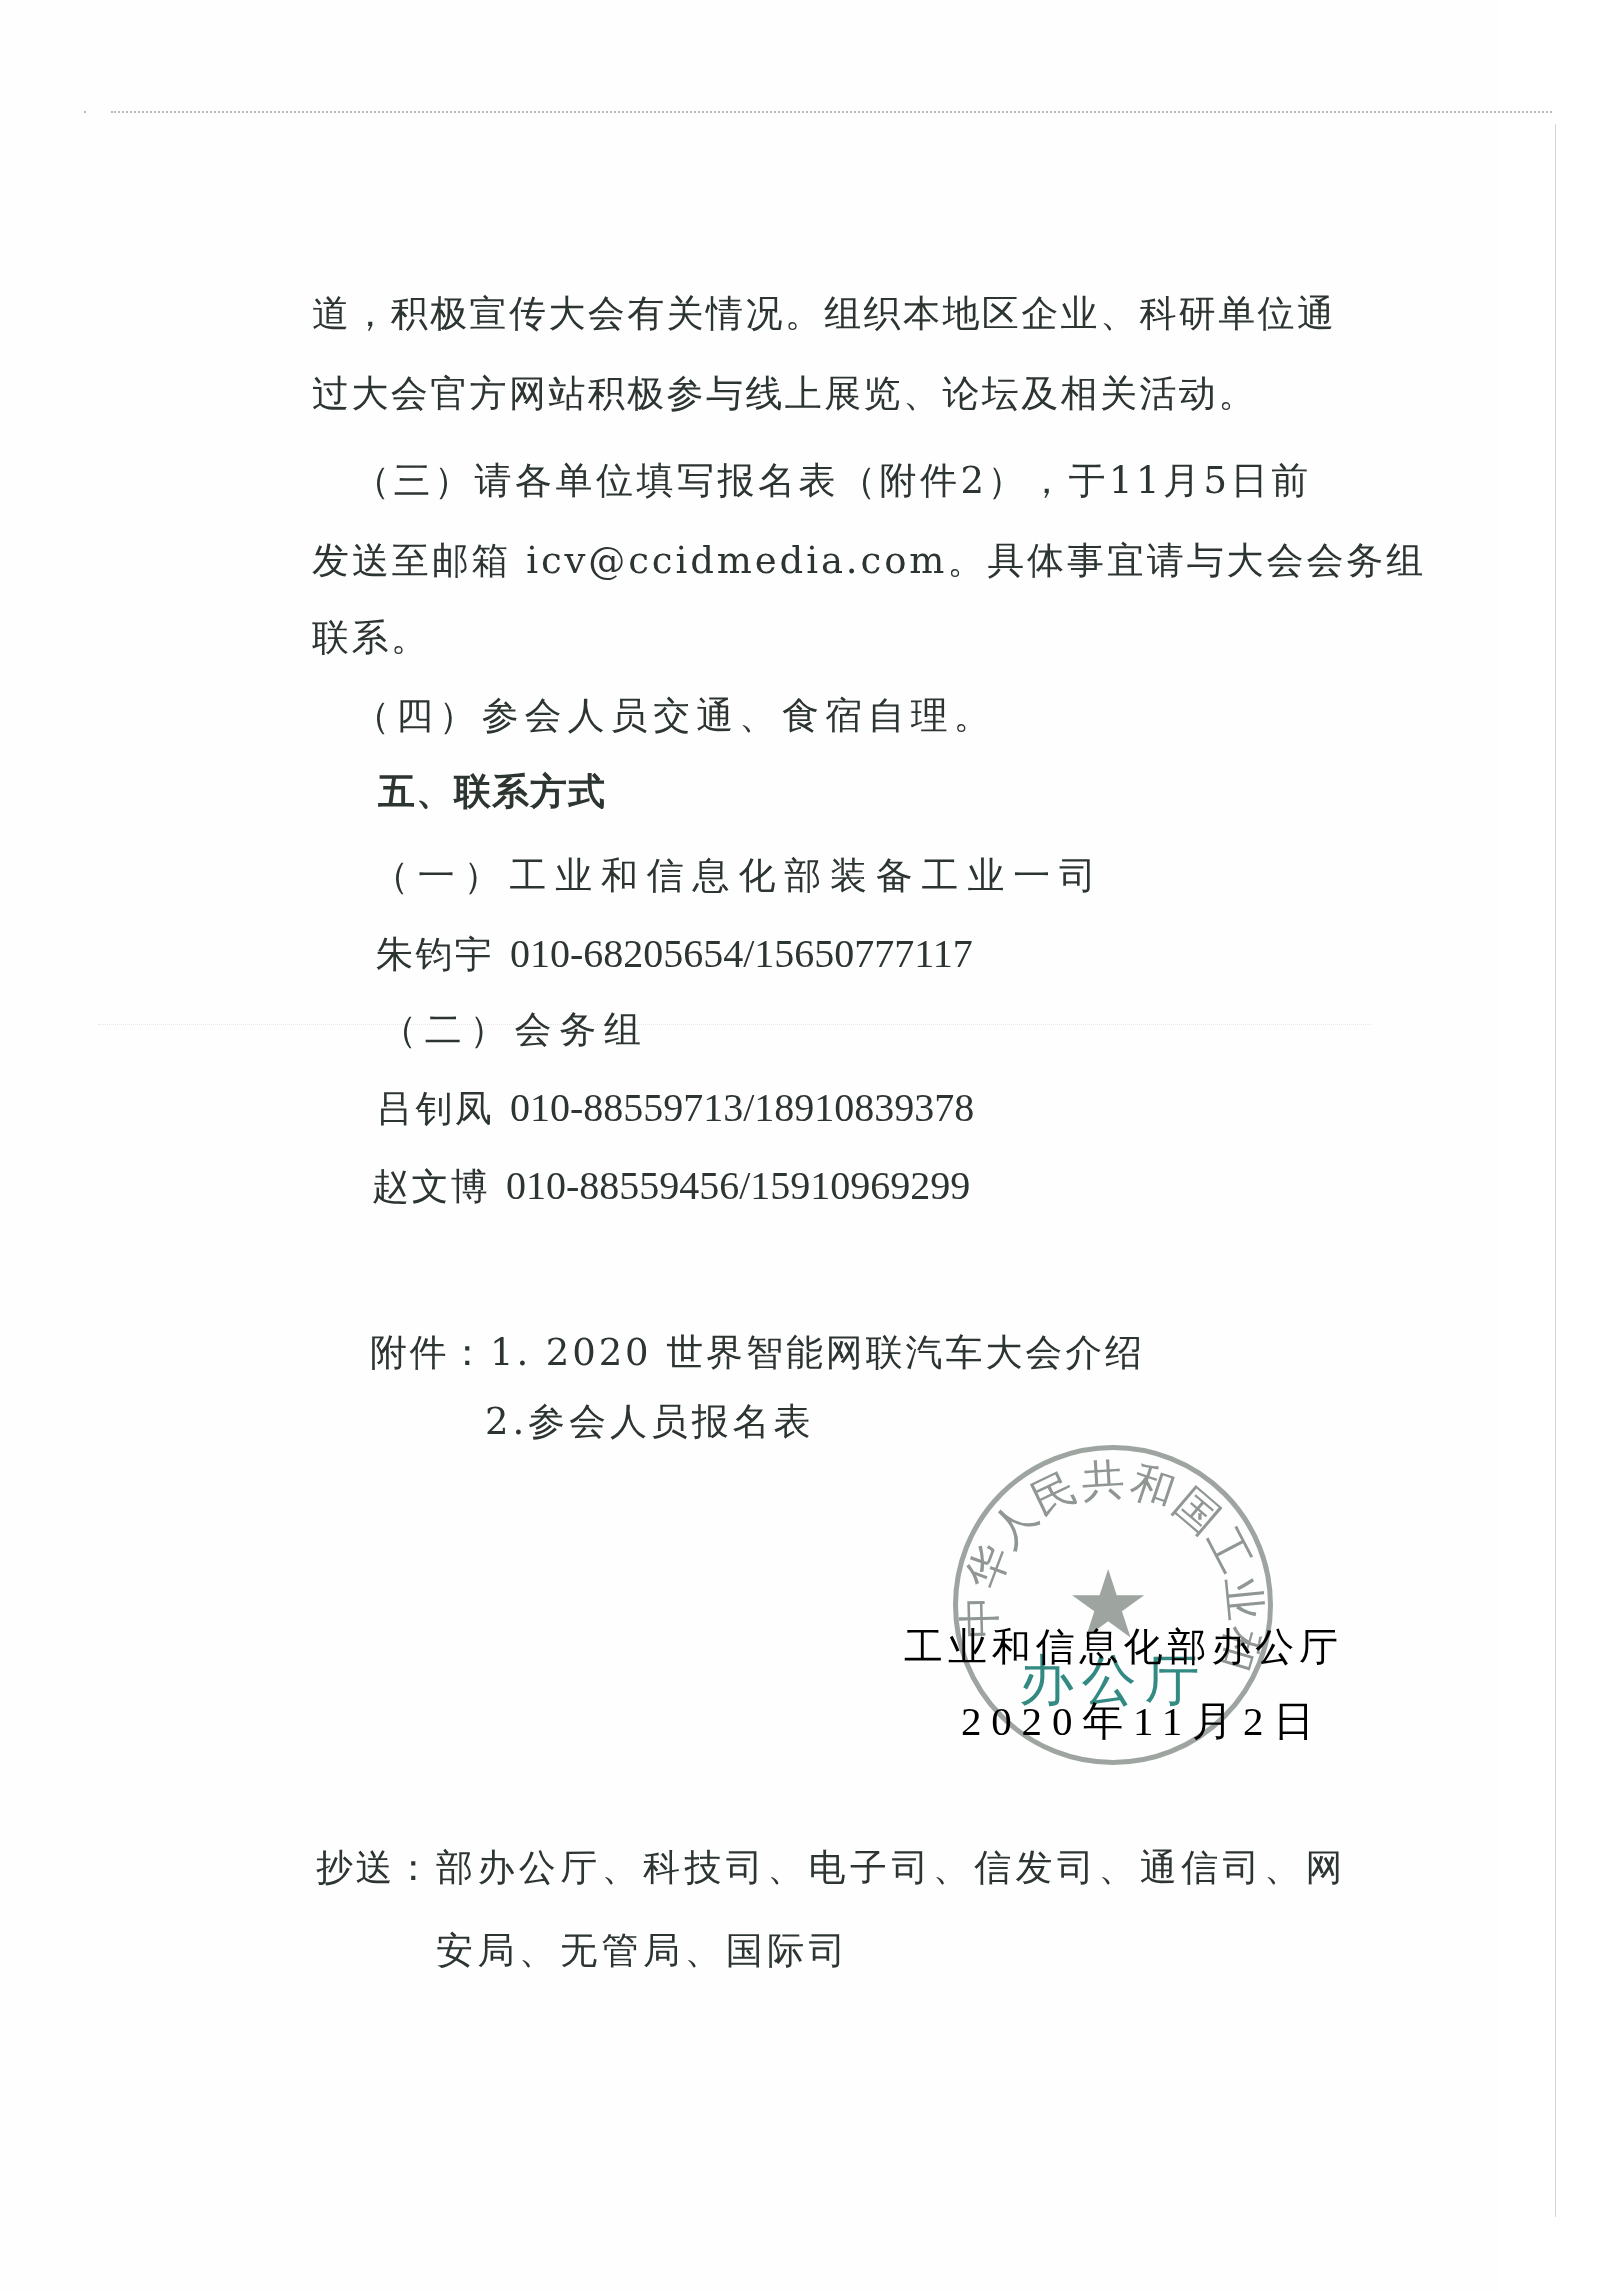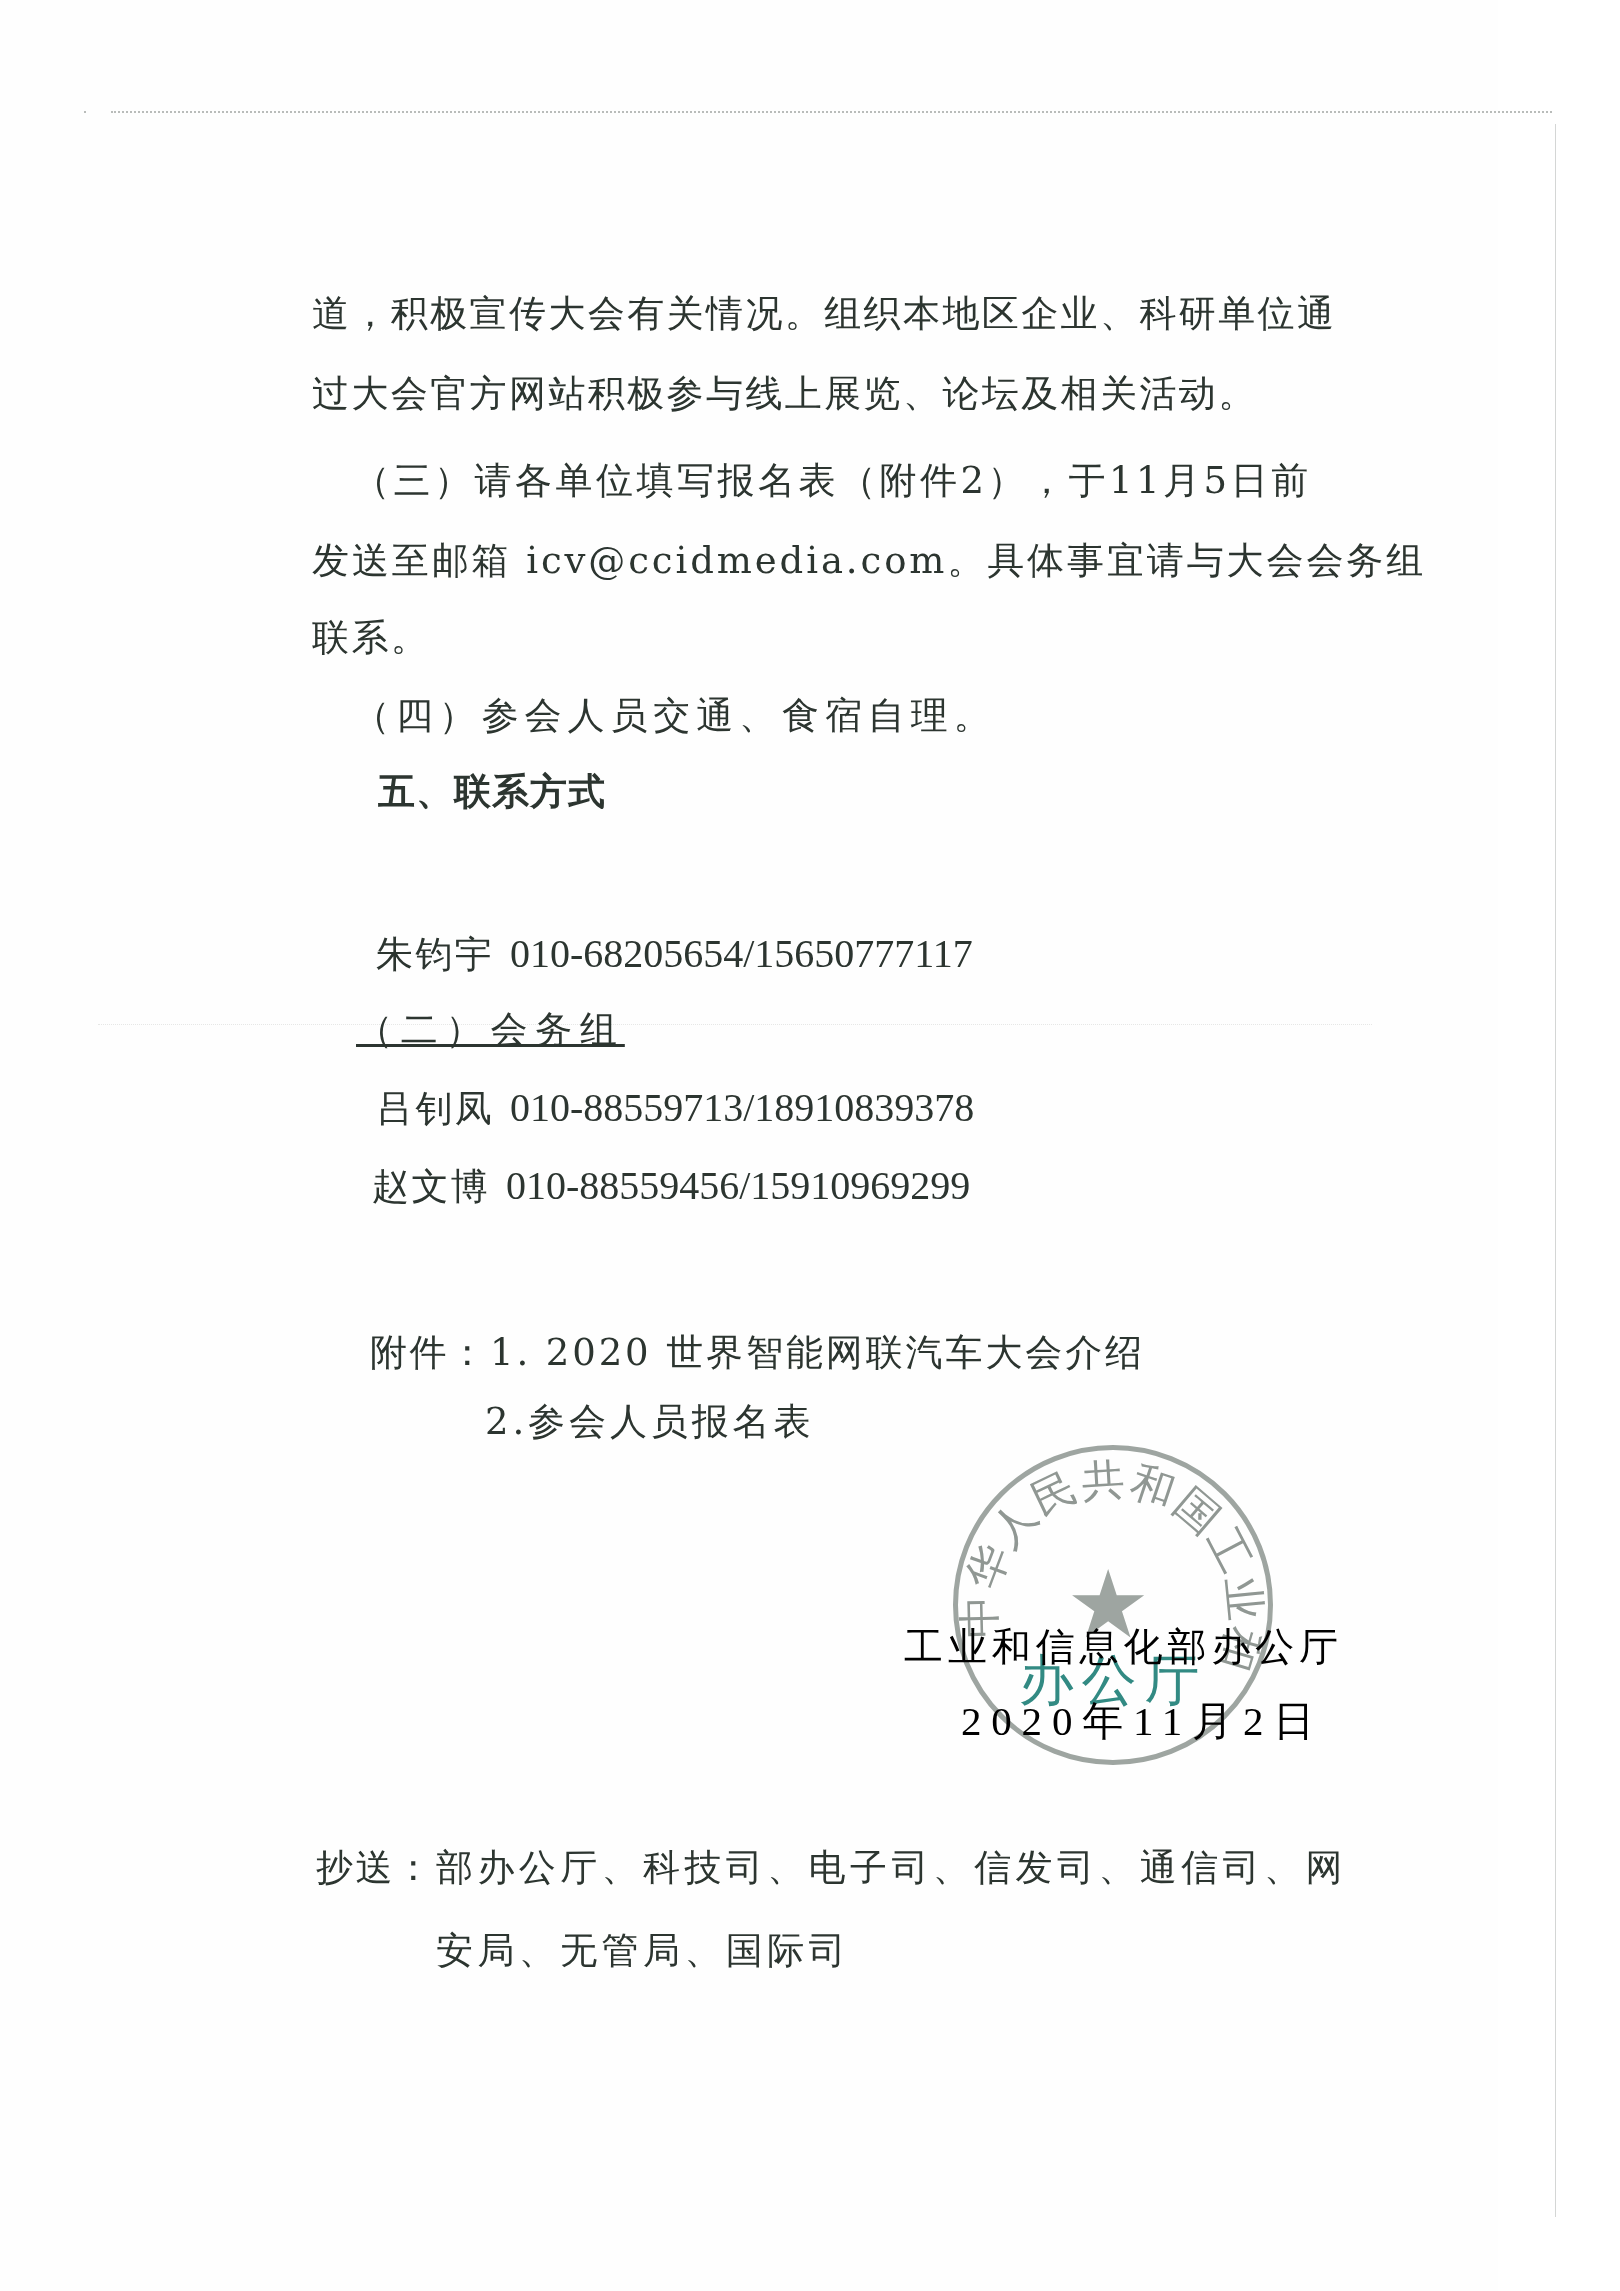--- a/index.html
+++ b/index.html
@@ -126,25 +126,26 @@
   <div class="line" style="left:312px; top:372px;">过大会官方网站积极参与线上展览、论坛及相关活动。</div>
 
   <div class="line" style="left:353px; top:459px; letter-spacing:3.5px;">（三）请各单位填写报名表（附件2），于11月5日前</div>
   <div class="line" style="left:312px; top:539px; letter-spacing:2.9px;">发送至邮箱 icv@ccidmedia.com。具体事宜请与大会会务组</div>
   <div class="line" style="left:312px; top:616px;">联系。</div>
 
   <div class="line" style="left:353px; top:694px; letter-spacing:5.9px;">（四）参会人员交通、食宿自理。</div>
 
   <div class="line heading" style="left:378px; top:770px; letter-spacing:1px;text-align:center;">五、联系方式</div>
 
+  <div class="line" style="left:372px; top:854px; letter-spacing:8.8px;">（一）工业和信息化部装备工业一司</div>
   <div class="line" style="left:376px; top:932px;">
     <span class="contact-name">朱钧宇</span><span class="contact-phone">010-68205654/15650777117</span>
   </div>
 
-  <div class="line" style="left:356px; top:1008px; letter-spacing:7.8px;text-decoration:underline;">（二）会务组</div>
+  <div class="line" style="left:380px; top:1008px; letter-spacing:7.8px;">（二）会务组</div>
   <div class="line" style="left:376px; top:1086px;">
     <span class="contact-name">吕钊凤</span><span class="contact-phone">010-88559713/18910839378</span>
   </div>
   <div class="line" style="left:372px; top:1164px;">
     <span class="contact-name">赵文博</span><span class="contact-phone">010-88559456/15910969299</span>
   </div>
 
   <div class="line" style="left:370px; top:1331px;">附件：</div>
   <div class="line" style="left:490px; top:1331px; letter-spacing:2.9px;">1. 2020 世界智能网联汽车大会介绍</div>
   <div class="line" style="left:485px; top:1400px; letter-spacing:3.9px;">2.参会人员报名表</div>

